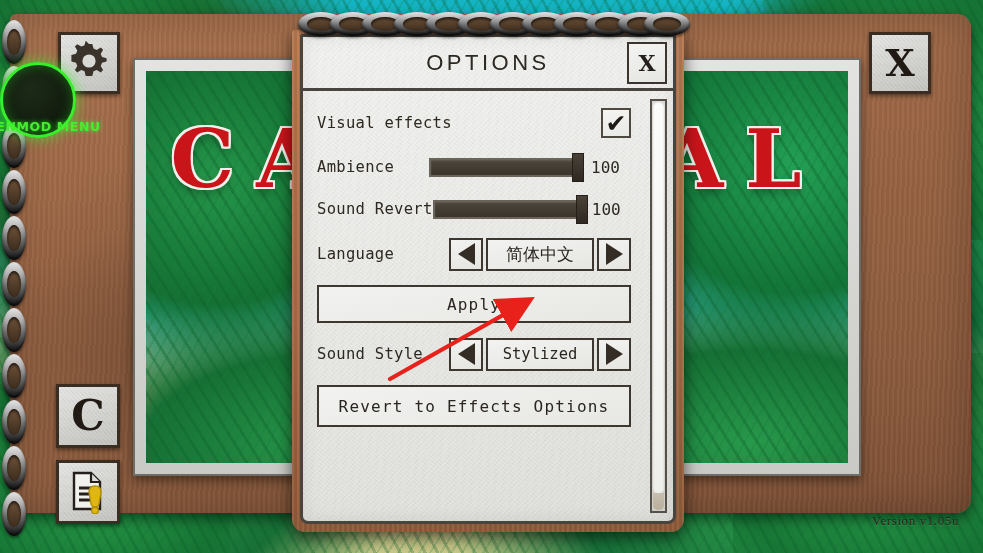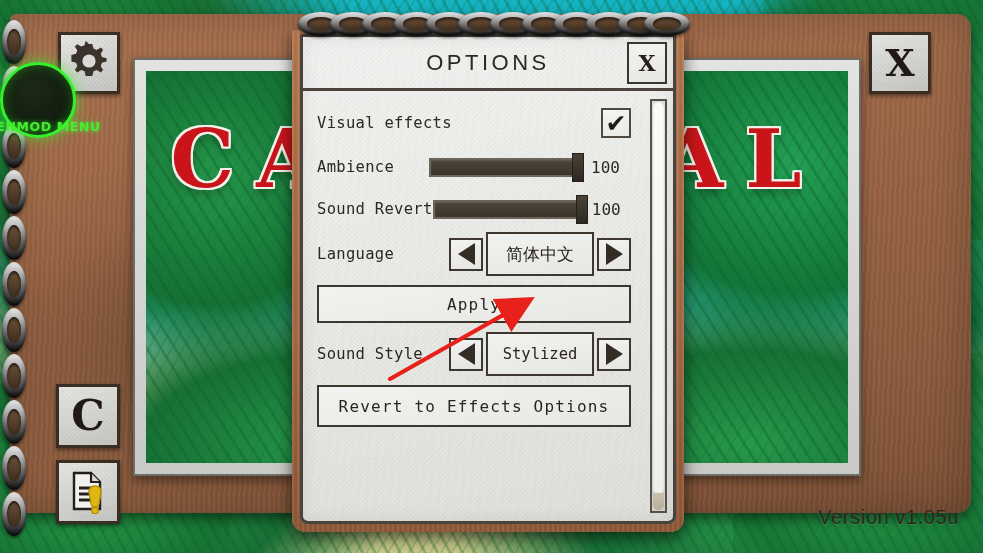--- a/index.html
+++ b/index.html
@@ -153,22 +153,22 @@
     text-shadow:
       -2px 0 0 #f2f0ea, 2px 0 0 #f2f0ea, 0 -2px 0 #f2f0ea, 0 2px 0 #f2f0ea,
       -2px -2px 0 #f2f0ea, 2px 2px 0 #f2f0ea, -2px 2px 0 #f2f0ea, 2px -2px 0 #f2f0ea,
       0 6px 10px rgba(0,0,0,.35);
     z-index:3;
     white-space:nowrap;
   }
   .version {
     position:absolute;
     right:24px; bottom:24px;
-    font-family:Liberation Sans, sans-serif;
-    font-size:20px;
+    font-family:Liberation Serif, serif;
+    font-size:13px;
     color:#2f241b;
     letter-spacing:.6px;
     z-index:12;
     text-shadow: 0 1px 0 rgba(255,255,255,.12);
     text-align: center;
   }
 
   
   .dialog {
     position:absolute;
@@ -317,21 +317,21 @@
     border:2px solid #3d372f;
     background: linear-gradient(170deg,#f2f2f0,#e5e5e2);
     display:flex; align-items:center; justify-content:center;
     cursor:pointer;
     flex:0 0 auto;
   }
   .tri-l { width:0;height:0;border-top:11px solid transparent;border-bottom:11px solid transparent;border-right:17px solid #332d26; }
   .tri-r { width:0;height:0;border-top:11px solid transparent;border-bottom:11px solid transparent;border-left:17px solid #332d26; }
 
   .value-box {
-    height:44px;
+    height:33px;
     min-width:108px;
     margin:17px 3px;
     border:2px solid #3d372f;
     background: linear-gradient(170deg,#f2f2f0,#e6e6e3);
     display:flex; align-items:center; justify-content:center;
     font-family:"DejaVu Sans Mono", monospace;
     font-size:15.5px;
     color:#2a251f;
     padding:0 8px;
     cursor:pointer;

